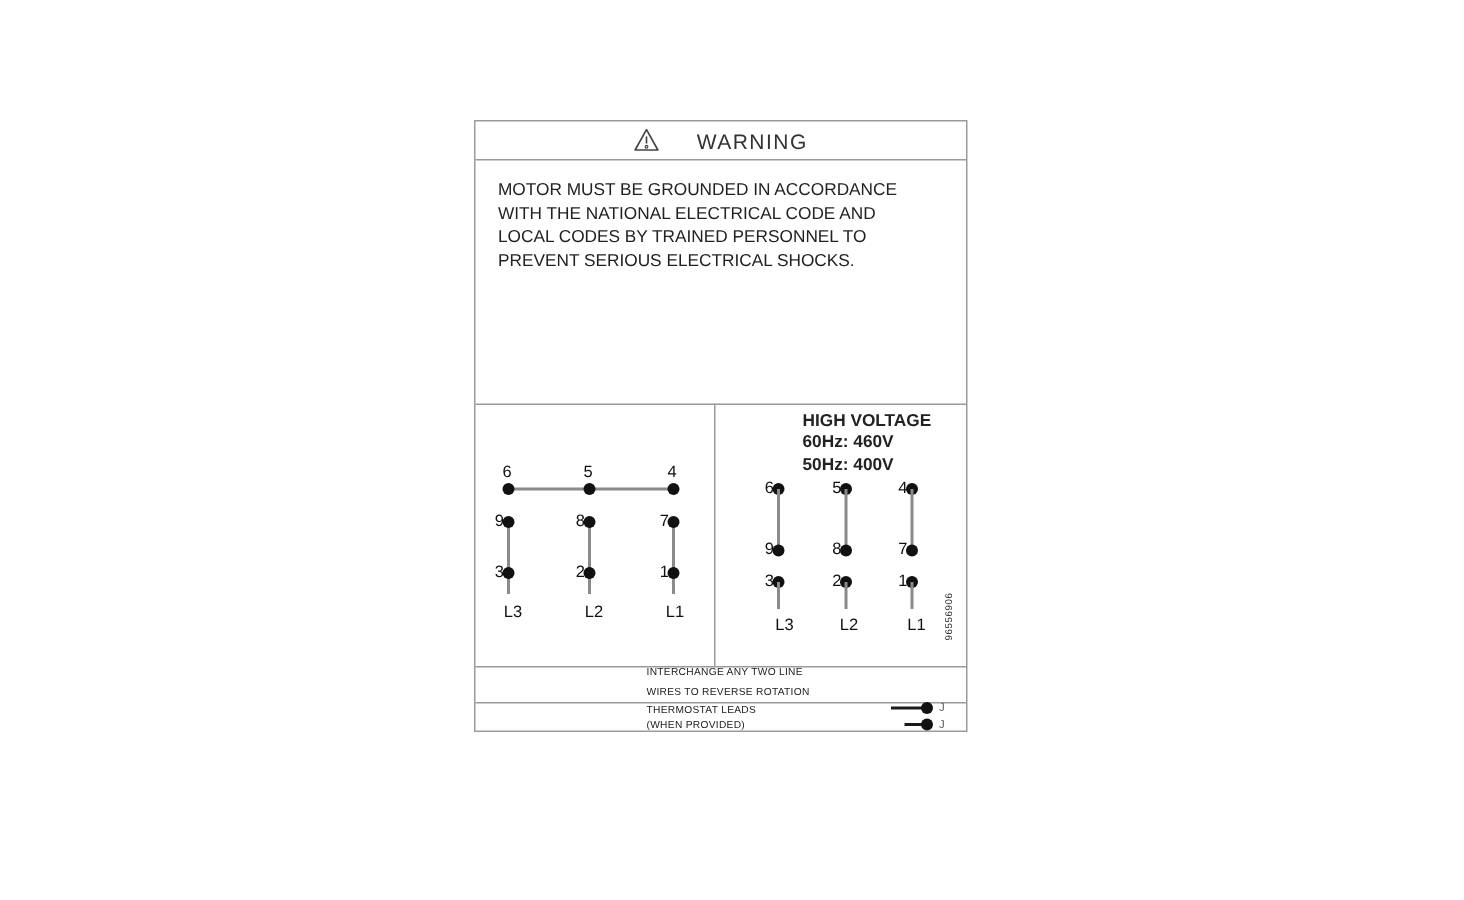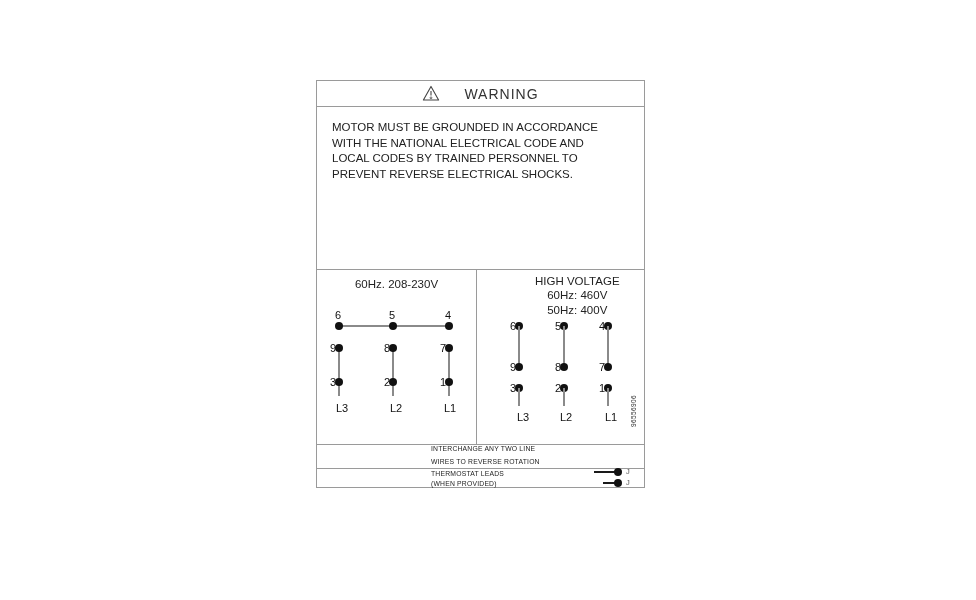--- a/index.html
+++ b/index.html
@@ -11,22 +11,22 @@
        align-items:center;justify-content:center;gap:24px;}
   .hdr-title{font-size:14px;letter-spacing:1px;color:#333;}
   .hrule{position:absolute;left:0;width:327px;height:1px;background:#9a9a9a;}
   .vrule{position:absolute;width:1px;background:#9a9a9a;}
   .bodytext{position:absolute;left:15px;top:39px;width:302px;font-size:11.5px;
             line-height:15.6px;color:#222;}
   .para{white-space:pre-line;margin:0;}
   .para+.para{margin-top:16px;}
   .panel-title-lv{position:absolute;left:0;top:196px;width:159px;text-align:center;
                   font-size:11.5px;line-height:15px;color:#222;}
-  .panel-title-hv{position:absolute;left:218px;top:193px;text-align:center;
-                  font-size:11.5px;line-height:14.3px;color:#222;}
+  .panel-title-hv{position:absolute;left:218px;top:193px;text-align:left;
+                  font-size:11.5px;line-height:14.3px;color:#222;font-weight:bold;}
   .dot{position:absolute;width:8px;height:8px;border-radius:50%;background:#111;}
   .hl{position:absolute;height:1.5px;background:#8a8a8a;}
   .vl{position:absolute;width:1.5px;background:#8a8a8a;}
   .tl{position:absolute;font-size:11px;color:#111;line-height:11px;}
   .tl.left{transform:translate(-100%,-50%);}
   .tl.above{transform:translateX(-50%);}
   .ll{position:absolute;font-size:11px;color:#111;transform:translateX(-50%);}
   .pn{position:absolute;left:316px;top:330px;transform:translate(-50%,-50%) rotate(-90deg);
       font-size:6.5px;letter-spacing:0.4px;color:#333;white-space:nowrap;}
   .note{position:absolute;left:114px;font-size:6.8px;letter-spacing:0.2px;color:#222;
@@ -51,26 +51,25 @@
         </svg>
       </span>
       <span class="hdr-title">WARNING</span>
     </div>
     <div class="hrule" style="top:25px;"></div>
 
     <div class="bodytext">
       <p class="para">MOTOR MUST BE GROUNDED IN ACCORDANCE
 WITH THE NATIONAL ELECTRICAL CODE AND
 LOCAL CODES BY TRAINED PERSONNEL TO
-PREVENT REVERSE ELECTRICAL SHOCKS.</p>
+PREVENT SERIOUS ELECTRICAL SHOCKS.</p>
     </div>
     <div class="hrule" style="top:188px;"></div>
 
     <div class="panel-title-lv">
-      <div>60Hz. 208-230V</div>
     </div>
 
     <span class="tl above" style="left:21px;top:229px;">6</span>
     <span class="tl above" style="left:75px;top:229px;">5</span>
     <span class="tl above" style="left:131px;top:229px;">4</span>
 
     <div class="hl" style="left:22px;top:244px;width:110px;"></div>
     <div class="dot" style="left:18px;top:241px;"></div>
     <div class="dot" style="left:72px;top:241px;"></div>
     <div class="dot" style="left:128px;top:241px;"></div>

